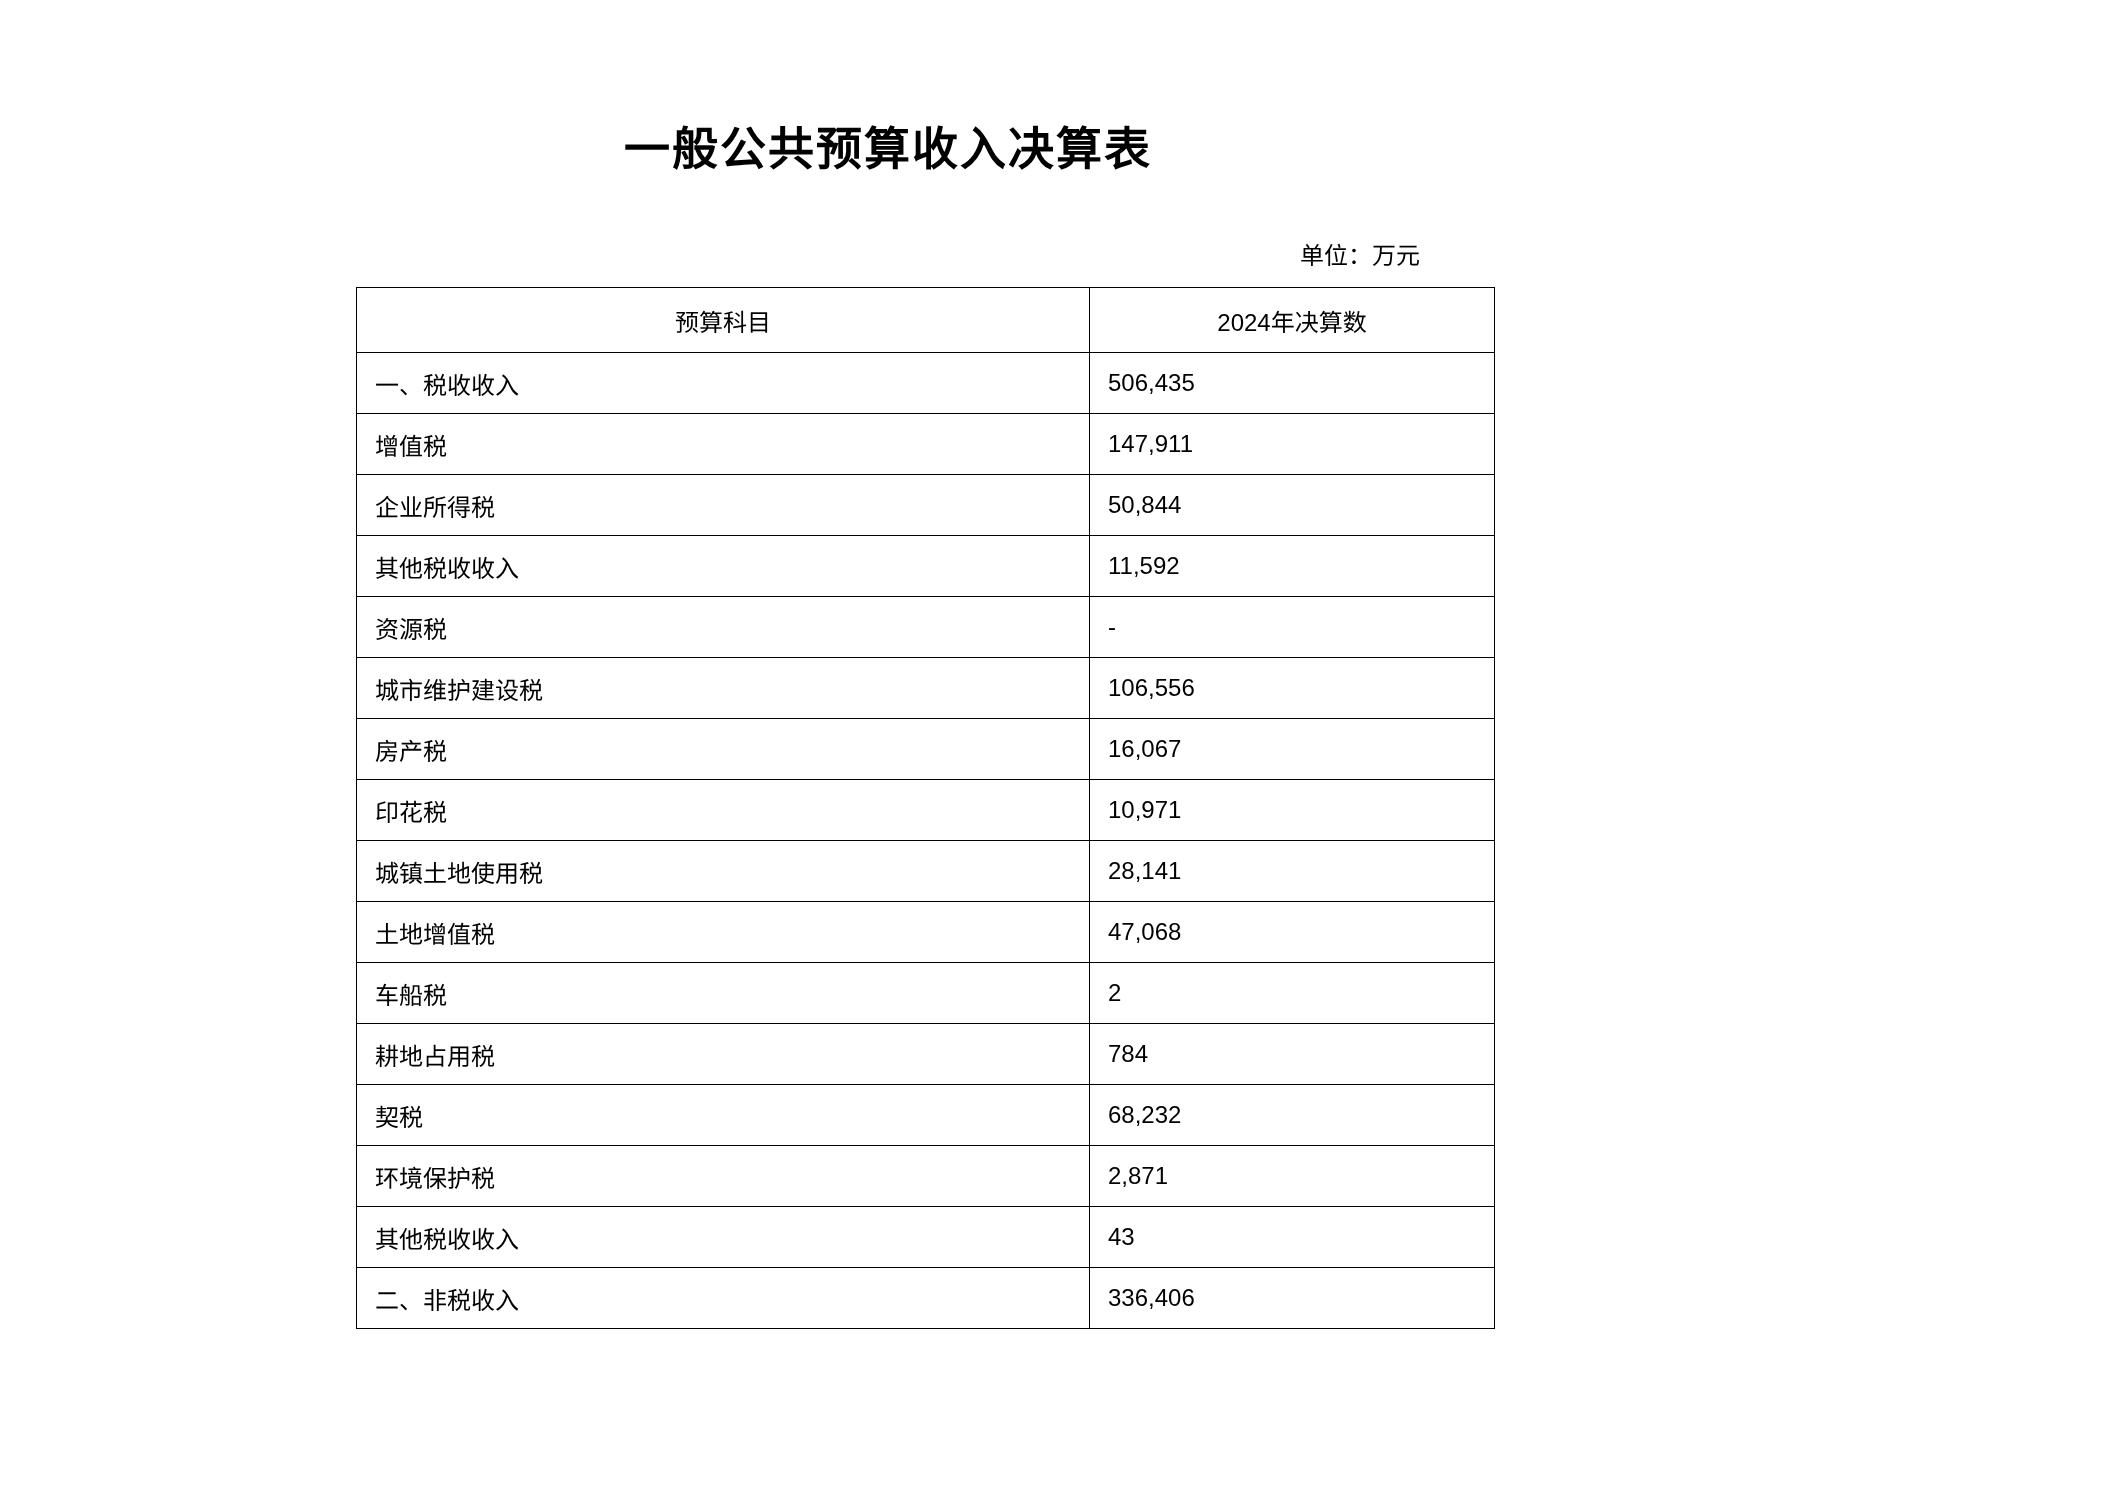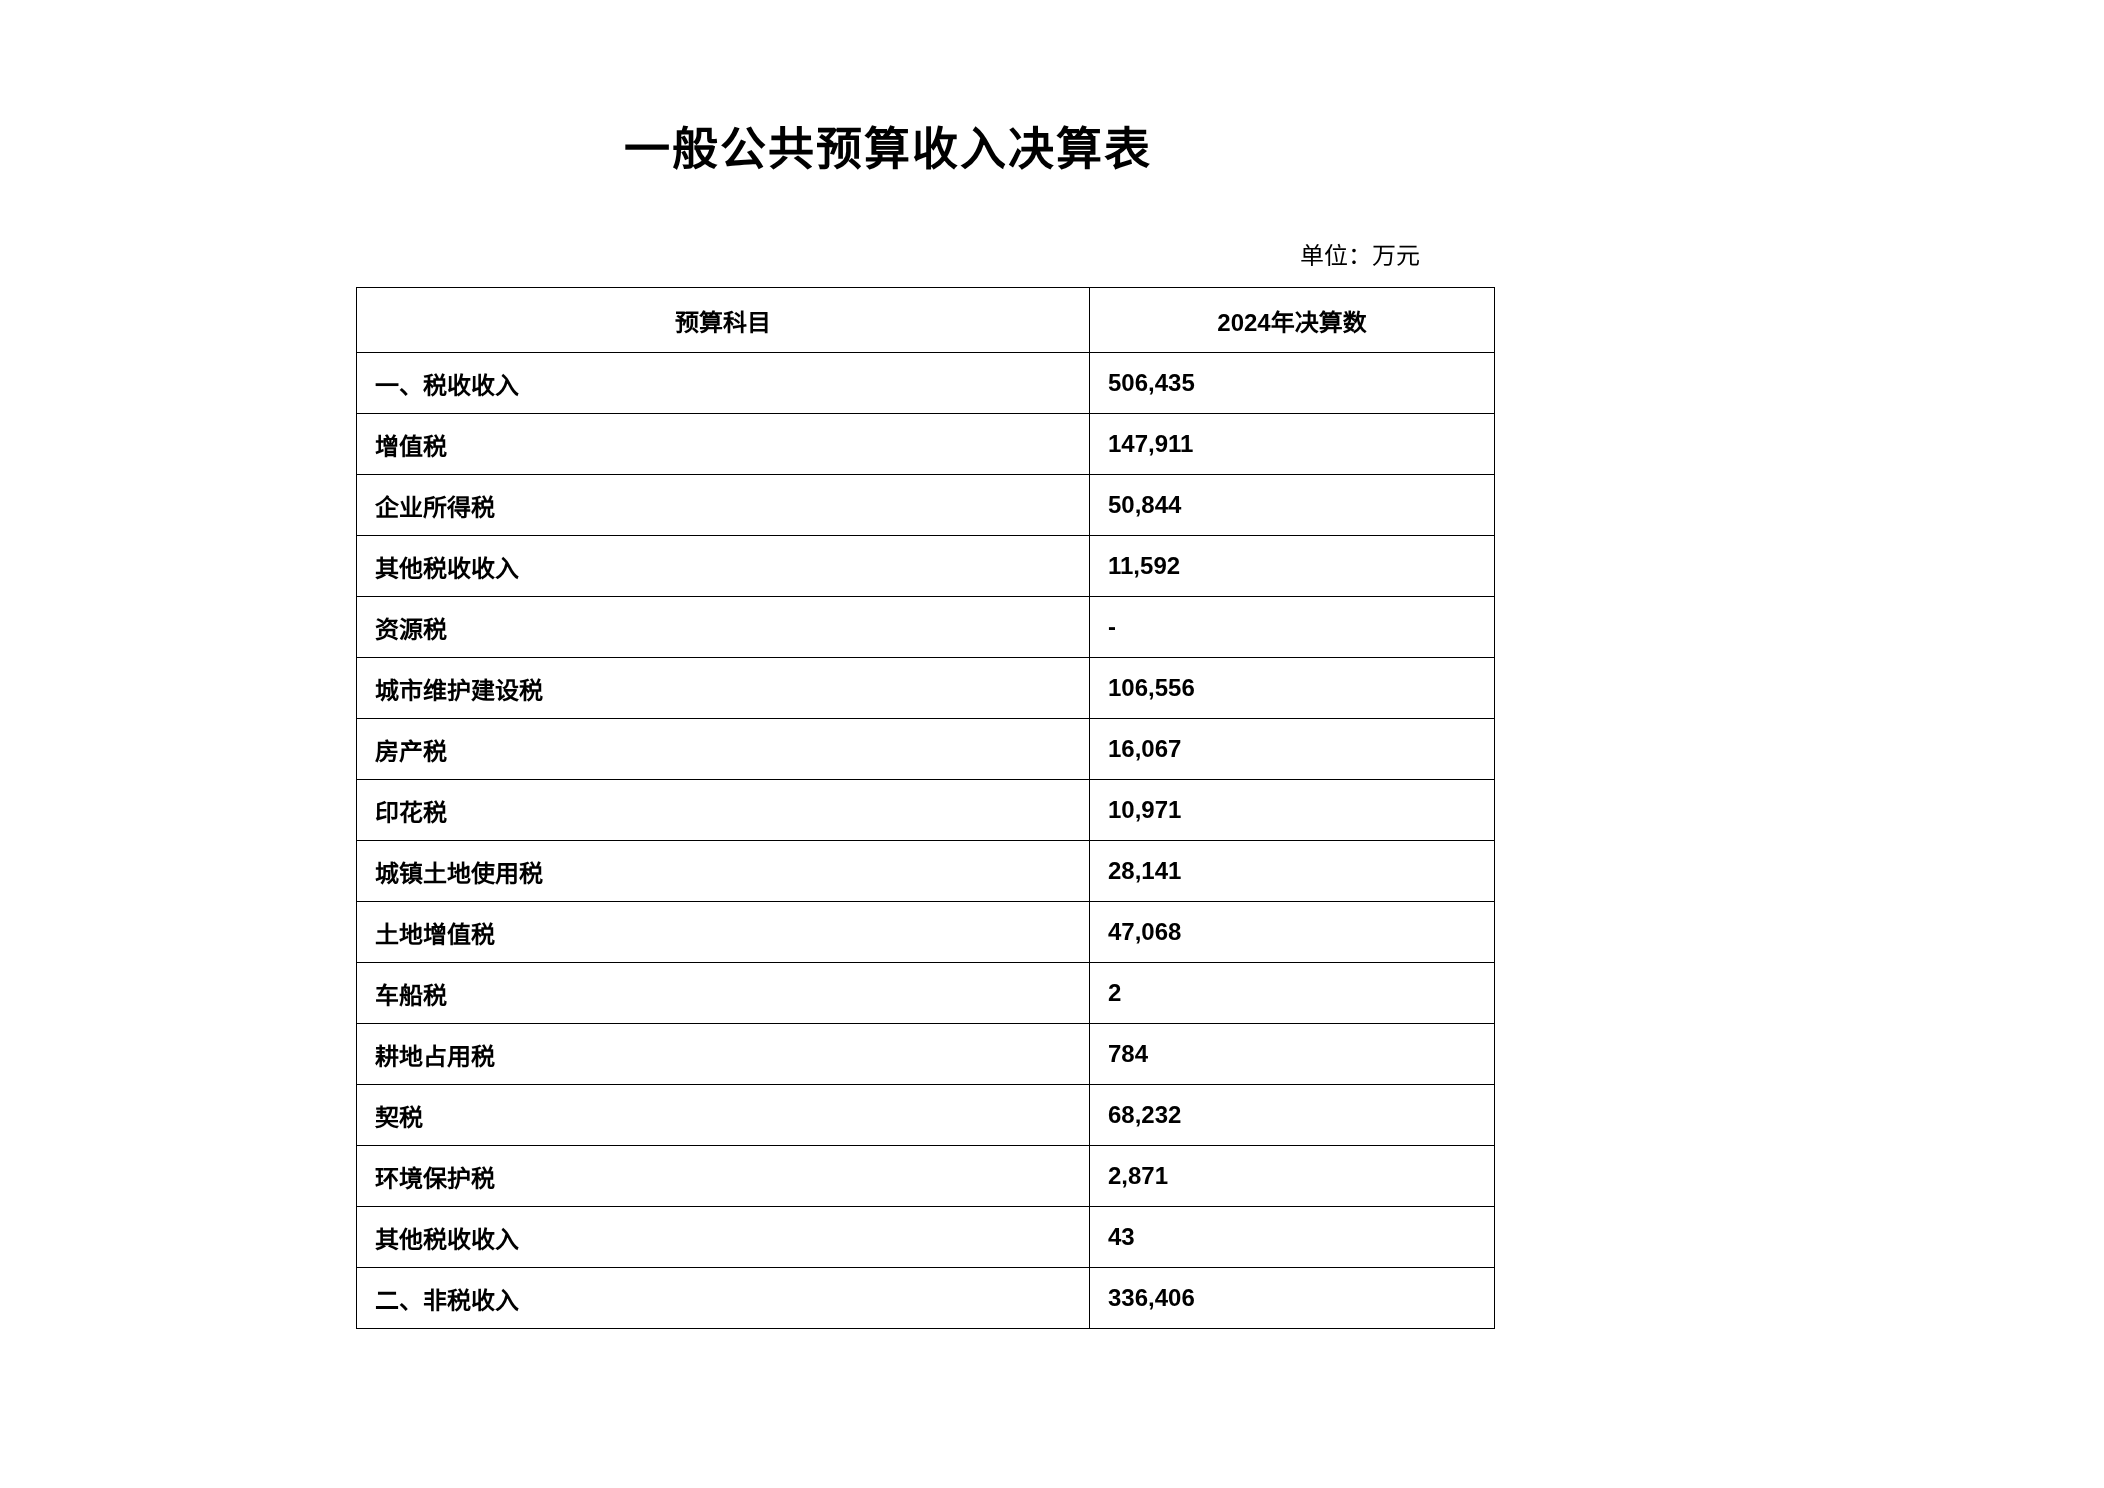--- a/index.html
+++ b/index.html
@@ -35,21 +35,20 @@
     margin: 16px auto;
     padding-top: 42px;
     text-align: right;
     font-size: 24px;
     font-family: "Liberation Sans", "DejaVu Sans", sans-serif;
     padding-right: 0px;
   }
   .table-wrap {
     width: 1064px;
     margin: 14px auto 0 auto;
-    font-weight: bold;
   }
   table.budget {
     border-collapse: collapse;
     width: 1064px;
     table-layout: fixed;
   }
   table.budget td {
     border: 1.5px solid #000000;
     height: 60px;
     font-size: 24px;

